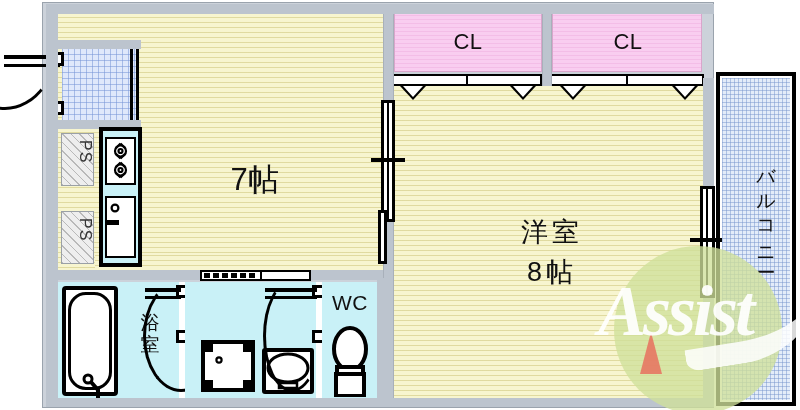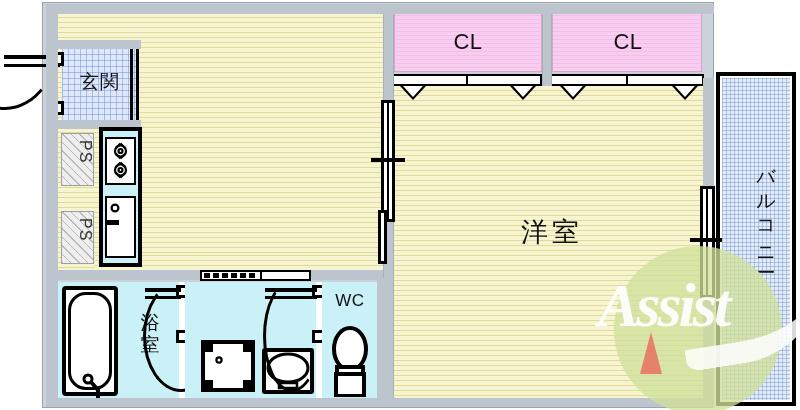--- a/index.html
+++ b/index.html
@@ -43,21 +43,21 @@
   .wall-gray{ background:#ccd2da; }
   .wall-gray-d{ background:#bcc4ce; }
 
   
   .lbl{position:absolute;color:#111;line-height:1.08;text-align:center;
        font-family:"Liberation Sans","DejaVu Sans",sans-serif;
        white-space:pre-line;letter-spacing:.5px;pointer-events:none;}
   .lbl-dk{font-size:31px;font-weight:400;}
   .lbl-room{font-size:27px;font-weight:400;letter-spacing:4px;}
   .lbl-cl{font-size:22px;}
-  .lbl-wc{font-size:17px;}
+  .lbl-wc{font-size:21px;}
   .lbl-sm{font-size:16px;letter-spacing:1px;}
   .lbl-ps{font-size:16px;writing-mode:vertical-rl;letter-spacing:1px;color:#333;}
   .lbl-bal{font-size:19px;writing-mode:vertical-rl;text-orientation:upright;letter-spacing:5px;}
   .lbl-gen{font-size:19px;letter-spacing:1px;}
   .lbl-yoku{font-size:19px;letter-spacing:0px;line-height:1.15;}
 
   
   .ln{position:absolute;background:#000;}
   .blk{position:absolute;border:3px solid #000;background:#fff;box-sizing:border-box;}
   .blk2{position:absolute;border:2px solid #000;background:#fff;box-sizing:border-box;}
@@ -73,40 +73,42 @@
   .tri i{position:absolute;left:-10px;top:-14px;width:0;height:0;
        border-left:10px solid transparent;border-right:10px solid transparent;border-top:11px solid #fff;}
 
   
   #wm{position:absolute;left:592px;top:238px;width:216px;height:176px;pointer-events:none;}
   #wm .disc{position:absolute;left:22px;top:8px;width:168px;height:168px;border-radius:50%;
             background:#cfe09a;opacity:.78;}
   #wm .swoosh{position:absolute;left:86px;top:10px;width:140px;height:92px;
             border-bottom:22px solid #ffffff;border-radius:0 0 60% 10%;
             transform:rotate(-9deg);opacity:.85;}
-  #wm .txt{position:absolute;left:6px;top:32px;font-size:62px;font-weight:700;font-style:italic;
+  #wm .txt{position:absolute;left:6px;top:32px;font-size:72px;font-weight:700;font-style:italic;
             color:rgba(255,255,255,.92);font-family:"Liberation Serif","DejaVu Serif",serif;
             letter-spacing:-3px;}
   #wm .abar{position:absolute;left:48px;top:94px;width:0;height:0;
             border-left:11px solid transparent;border-right:11px solid transparent;
             border-bottom:42px solid #e8715e;opacity:.85;}
 </style>
 </head>
 <body>
 
 <div id="plan">
 
   <div class="abs wall-gray" style="left:42px;top:2px;width:672px;height:406px;"></div>
   <div class="abs" style="left:42px;top:2px;width:672px;height:406px;border:1px solid #9aa3ad;"></div>
 
   <div class="abs floor-tatami" style="left:58px;top:12px;width:325px;height:258px;"></div>
   <div class="abs floor-tatami" style="left:95px;top:255px;width:288px;height:20px;"></div>
+  <div class="lbl lbl-dk" style="left:195px;top:163px;width:120px;">7帖</div>
 
   <div class="abs floor-tatami" style="left:392px;top:85px;width:311px;height:313px;"></div>
   <div class="lbl lbl-room" style="left:487px;top:218px;width:130px;text-align:center;">洋室</div>
+  <div class="lbl lbl-room" style="left:487px;top:258px;width:130px;">8帖</div>
 
   <div class="abs floor-closet" style="left:394px;top:10px;width:148px;height:62px;border:1px solid #d9a6cb;"></div>
   <div class="lbl lbl-cl" style="left:428px;top:30px;width:80px;">CL</div>
 
   <div class="abs floor-closet" style="left:552px;top:10px;width:150px;height:62px;border:1px solid #d9a6cb;"></div>
   <div class="lbl lbl-cl" style="left:588px;top:30px;width:80px;">CL</div>
 
   <div class="blk2" style="left:392px;top:74px;width:150px;height:12px;"></div>
   <div class="ln" style="left:466px;top:74px;width:2px;height:12px;"></div>
   <div class="blk2" style="left:550px;top:74px;width:154px;height:12px;"></div>
@@ -126,21 +128,20 @@
     </div>
 
   <div class="abs wall-gray-d" style="left:542px;top:4px;width:10px;height:82px;border-left:1px solid #a8b0ba;border-right:1px solid #a8b0ba;"></div>
 
   <div class="abs wall-gray-d" style="left:383px;top:4px;width:11px;height:394px;border-left:1px solid #a8b0ba;border-right:1px solid #a8b0ba;"></div>
   <div class="blk" style="left:381px;top:100px;width:14px;height:122px;"></div>
   <div class="ln" style="left:387px;top:103px;width:2px;height:116px;"></div>
   <div class="ln" style="left:371px;top:158px;width:34px;height:4px;"></div>
 
   <div class="abs floor-entry" style="left:62px;top:48px;width:76px;height:72px;"></div>
-  <div class="lbl lbl-gen" style="left:63px;top:72px;width:74px;">玄関</div>
 
   <div class="ln" style="left:130px;top:48px;width:3px;height:72px;"></div>
   <div class="ln" style="left:136px;top:48px;width:3px;height:72px;"></div>
   <div class="abs wall-gray-d" style="left:58px;top:40px;width:83px;height:9px;"></div>
   <div class="abs wall-gray-d" style="left:58px;top:120px;width:83px;height:9px;"></div>
 
   <div class="ln" style="left:4px;top:55px;width:56px;height:4px;"></div>
   <div class="ln" style="left:4px;top:64px;width:56px;height:3px;"></div>
   <div class="blk" style="left:50px;top:52px;width:14px;height:14px;"></div>
   <div class="blk" style="left:50px;top:101px;width:14px;height:14px;"></div>

